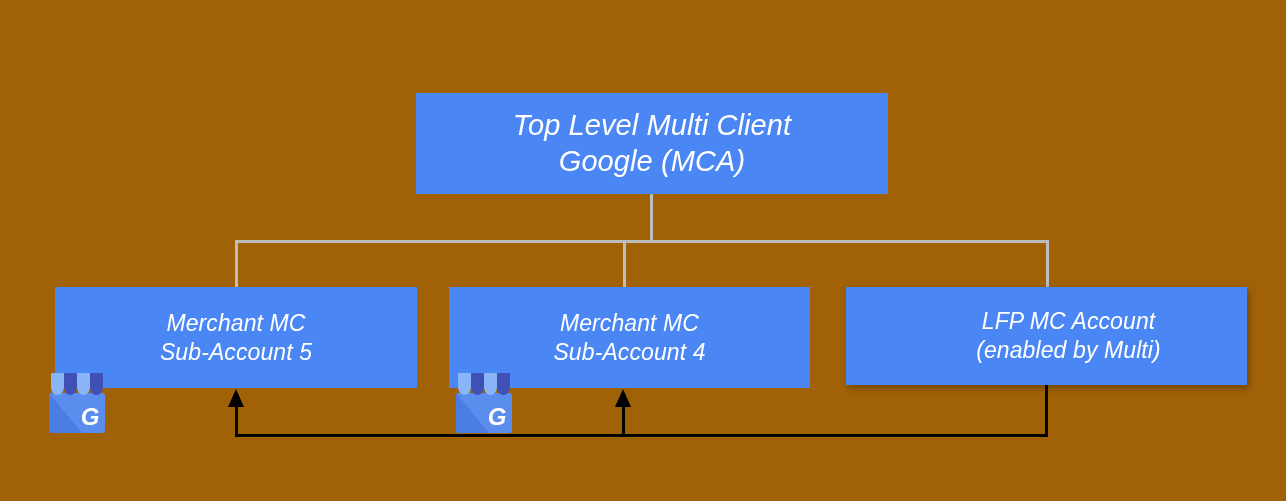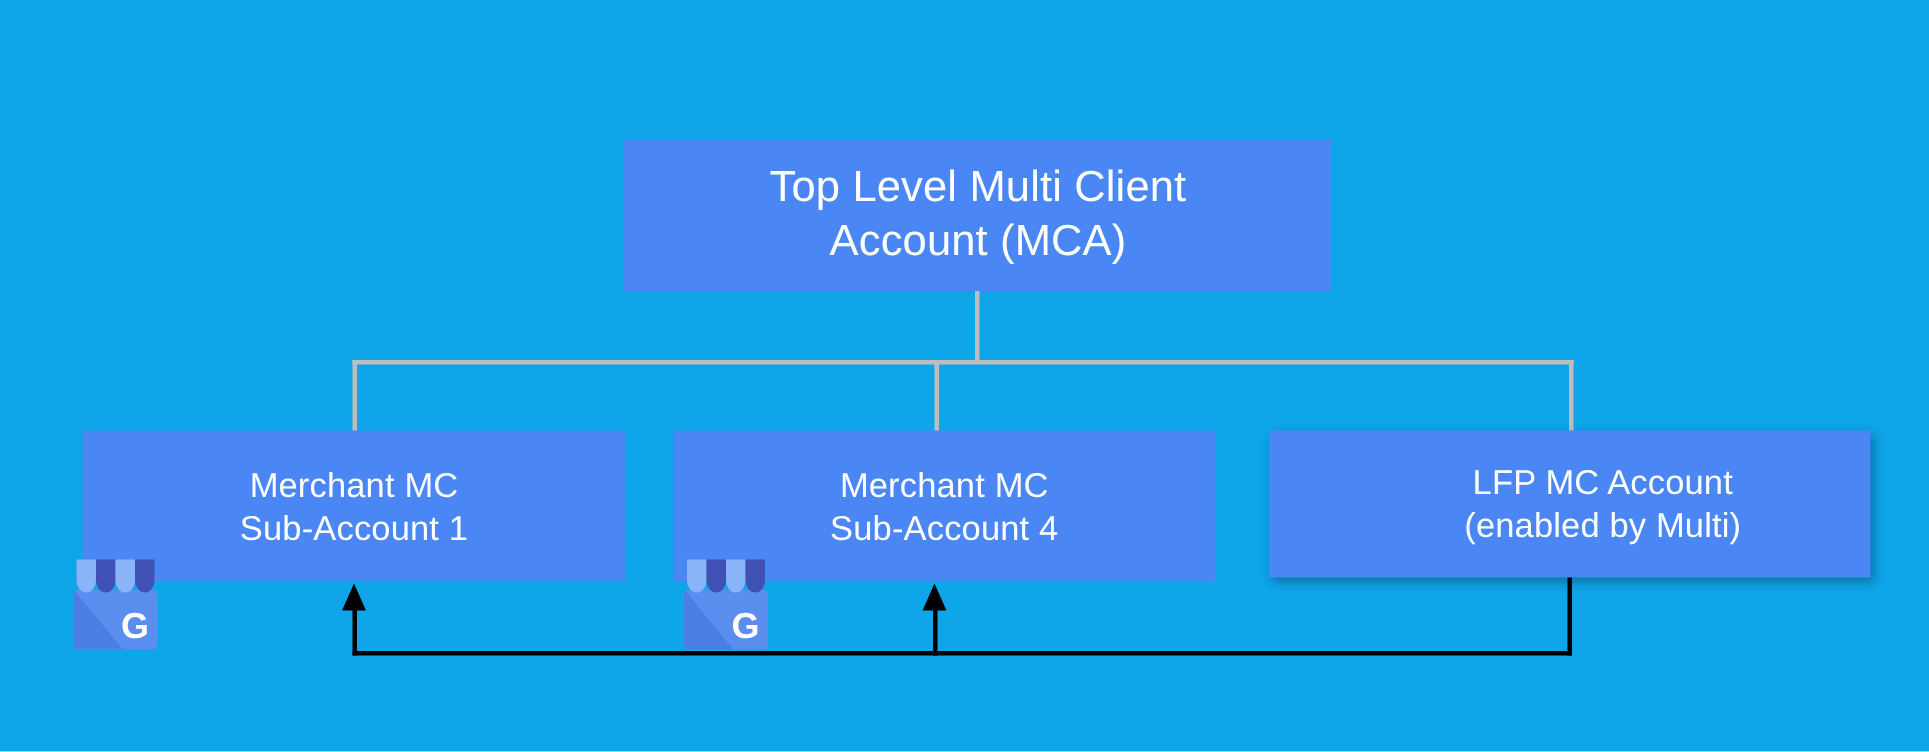--- a/index.html
+++ b/index.html
@@ -118,43 +118,43 @@
     width: 70px;
     height: 70px;
     z-index: 7;
   }
   #gmb-icon-1 { left: 42px; top: 367px; }
   #gmb-icon-2 { left: 449px; top: 367px; }
 </style>
 </head>
 <body>
 
-<div id="diagram-canvas" style="background: #0ea5e9;">
+<div id="diagram-canvas" style="background: #a16207; font-style: italic;">
 
   <div class="conn conn-v" id="conn-mca-stem" style="background: rgb(189, 189, 189);"></div>
   <div class="conn conn-h" id="conn-bus" style="background: rgb(189, 189, 189);"></div>
   <div class="conn conn-v" id="conn-drop-1" style="background: rgb(189, 189, 189);"></div>
   <div class="conn conn-v" id="conn-drop-2" style="background: rgb(189, 189, 189);"></div>
   <div class="conn conn-v" id="conn-drop-3" style="background: rgb(189, 189, 189);"></div>
 
   <div class="flow flow-h" id="flow-bus" style="background: rgb(0, 0, 0);"></div>
   <div class="flow flow-v" id="flow-riser-lfp" style="background: rgb(0, 0, 0);"></div>
   <div class="flow flow-v" id="flow-riser-1" style="background: rgb(0, 0, 0);"></div>
   <div class="flow flow-v" id="flow-riser-2" style="background: rgb(0, 0, 0);"></div>
   <div class="arrowhead" id="arrowhead-1" style="border-bottom-color: rgb(0, 0, 0);"></div>
   <div class="arrowhead" id="arrowhead-2" style="border-bottom-color: rgb(0, 0, 0);"></div>
 
   <div class="node" id="node-mca">
     <span class="line">Top Level Multi Client</span>
-    <span class="line">Account (MCA)</span>
+    <span class="line">Google (MCA)</span>
   </div>
 
   <div class="node" id="node-sub1">
     <span class="line">Merchant MC</span>
-    <span class="line">Sub-Account 1</span>
+    <span class="line">Sub-Account 5</span>
   </div>
 
   <div class="node" id="node-sub2">
     <span class="line">Merchant MC</span>
     <span class="line">Sub-Account 4</span>
   </div>
 
   <div class="node" id="node-lfp">
     <span class="line">LFP MC Account</span>
     <span class="line">(enabled by Multi)</span>

